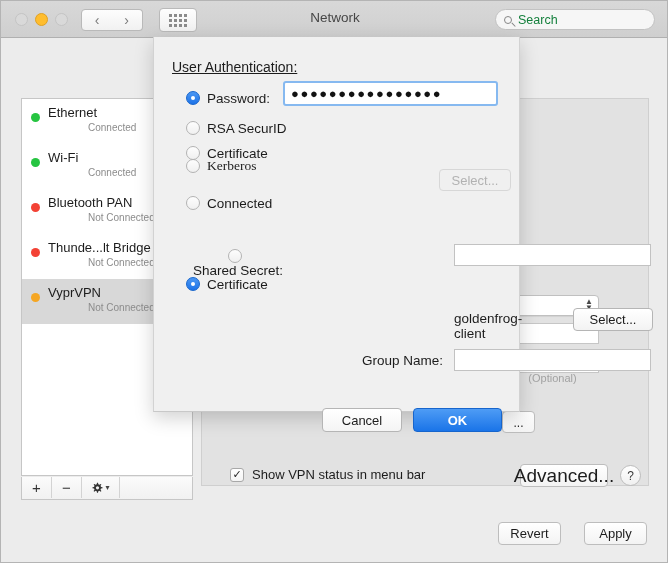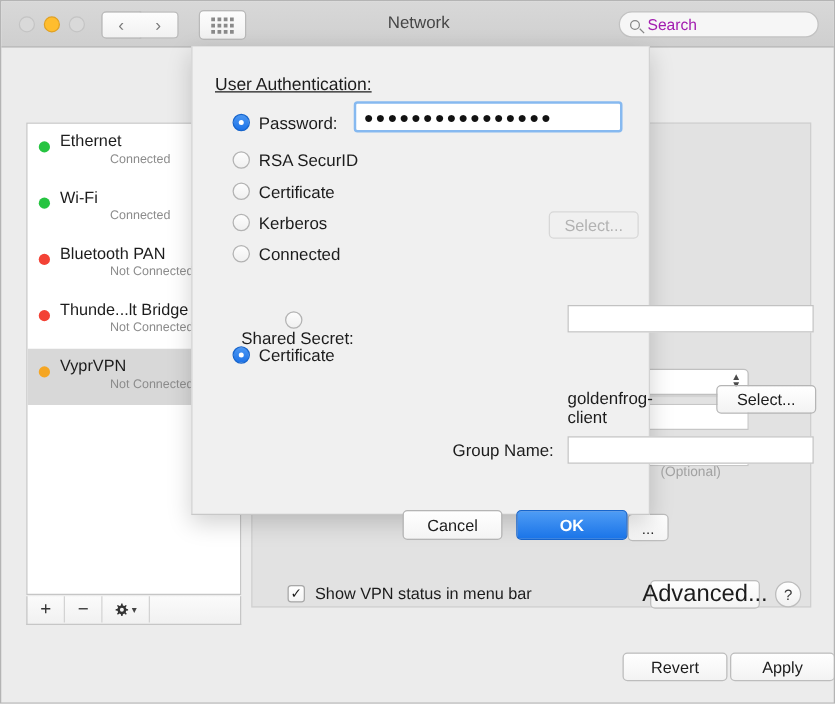--- a/index.html
+++ b/index.html
@@ -68,21 +68,21 @@
   }
   .mag {
     width: 8px; height: 8px; border: 1.4px solid #868686;
     border-radius: 50%; position: relative; flex: none;
   }
   .mag::after {
     content: ""; position: absolute; right: -4px; bottom: -2.5px;
     width: 4.5px; height: 1.4px; background: #868686;
     transform: rotate(45deg);
   }
-  #search-ph { font-size: 12.5px; color: #a21caf; margin-left: 6px; }
+  #search-ph { font-size: 12.5px; color: #15803d; margin-left: 6px; }
 
   
   #sidebar {
     position: absolute; left: 20px; top: 97px;
     width: 172px; height: 378px;
     background: #ffffff;
     border: 1px solid #c6c6c6;
     overflow: hidden;
   }
   .svc-row {
@@ -179,21 +179,21 @@
     width: 21px; height: 21px; border-radius: 50%;
     background: linear-gradient(to bottom, #ffffff, #f0f0f0);
     border: 1px solid #bdbdbd;
     display: flex; align-items: center; justify-content: center;
     font-size: 12px; color: #3a3a3a;
   }
 
   
   .botbtn {
     position: absolute;
-    width: 84px; height: 23px; border-radius: 4px;
+    width: 63px; height: 23px; border-radius: 4px;
     background: linear-gradient(to bottom, #ffffff, #f3f3f3);
     border: 1px solid #bdbdbd;
     display: flex; align-items: center; justify-content: center;
     font-size: 13px; color: #1c1c1c;
   }
   #revert-btn { left: 497px; top: 521px; }
   #apply-btn  { left: 583px; top: 521px; }
 
   
   #sheet {
@@ -227,21 +227,21 @@
   }
   .radio.on::after {
     content: ""; width: 4.5px; height: 4.5px;
     border-radius: 50%; background: #ffffff;
   }
   .radio-label { font-size: 13.5px; color: #1c1c1c; margin-left: 7px; white-space: nowrap; }
 
   #r-password   { top: 52px; }
   #r-rsa        { top: 82px; }
   #r-cert-user  { top: 107px; }
-  #r-kerberos   { top: 132px; }
+  #r-kerberos   { top: 120px; font-family: Liberation Serif, serif; }
   #r-crypto     { top: 157px; }
   #r-shared     { top: 212px; flex-direction: column; }
   #r-cert-mach  { top: 238px; }
 
   #password-field {
     position: absolute; left: 129px; top: 44px;
     width: 215px; height: 25px;
     background: #ffffff;
     border: 2px solid #86b9f0;
     border-radius: 3px;

